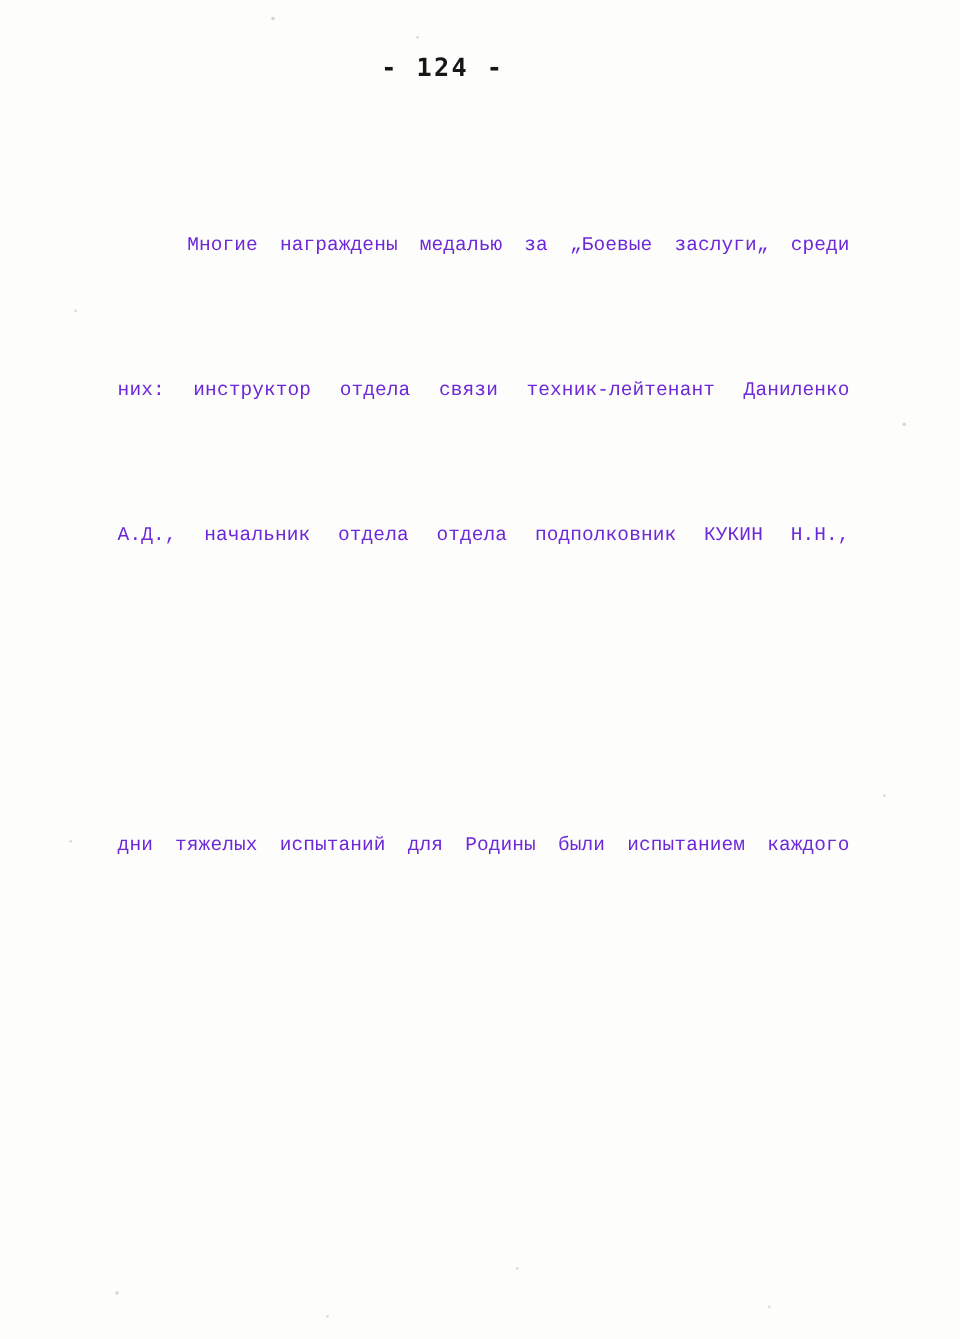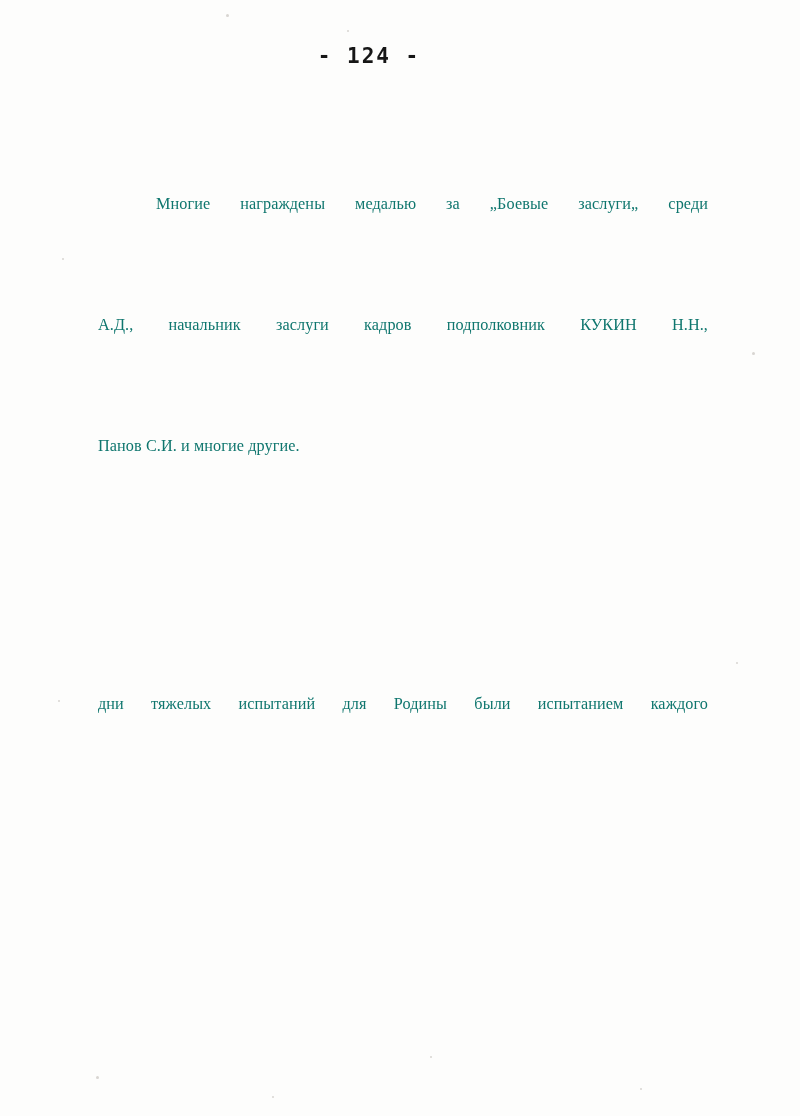--- a/index.html
+++ b/index.html
@@ -42,24 +42,24 @@
     font-weight: 600;
   }
   .body-text {
     position: absolute;
     top: 104px;
     left: 98px;
     width: 610px;
   }
   .para {
     margin: 0 0 6px 0;
-    font-family: Liberation Serif, serif;
+    font-family: Liberation Mono, monospace;
     font-size: 16.2px;
     line-height: 40.2px;
-    color: #0f766e;
+    color: #6d28d9;
     letter-spacing: 0.1px;
     text-align: justify;
     text-justify: inter-word;
     white-space: pre-wrap;
   }
   .para.gap-after { margin-bottom: 17px; }
   .para::after {
     content: "";
     display: inline-block;
     width: 100%;
@@ -88,22 +88,22 @@
   <div class="speck" style="left:272px; top:1096px;width:2px; height:2px;"></div>
   <div class="speck" style="left:640px; top:1088px;width:2px; height:2px;"></div>
   <div class="speck" style="left:430px; top:1056px;width:2px; height:2px;"></div>
 
   <div class="page-number">- 124 -</div>
 
   <div class="body-text">
 
     <p class="para gap-after">
       <span class="line just" style="text-indent: 58px;">Многие награждены медалью за „Боевые заслуги„ среди</span>
-      <span class="line just">А.Д., начальник заслуги кадров подполковник КУКИН Н.Н.,</span>
-      <span class="line">Панов С.И. и многие другие.</span>
+      <span class="line just">них: инструктор отдела связи техник-лейтенант Даниленко</span>
+      <span class="line just">А.Д., начальник отдела отдела подполковник КУКИН Н.Н.,</span>
     </p>
 
     <p class="para">
       <span class="line just">дни тяжелых испытаний для Родины были испытанием каждого</span>
       
       
       
     </p>
 
   </div>

